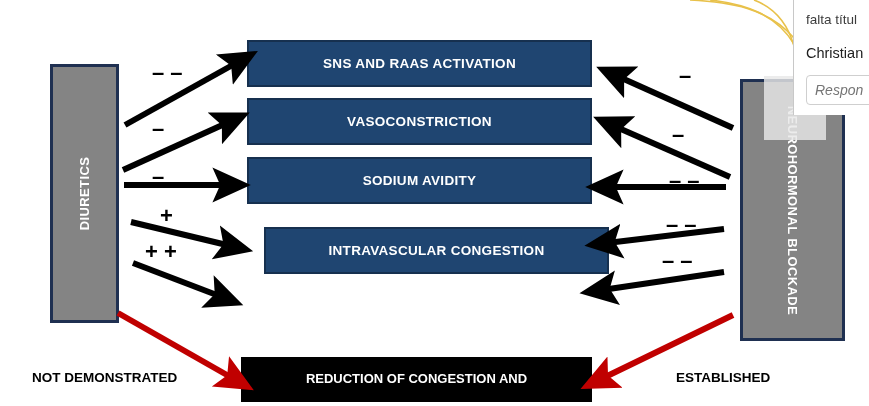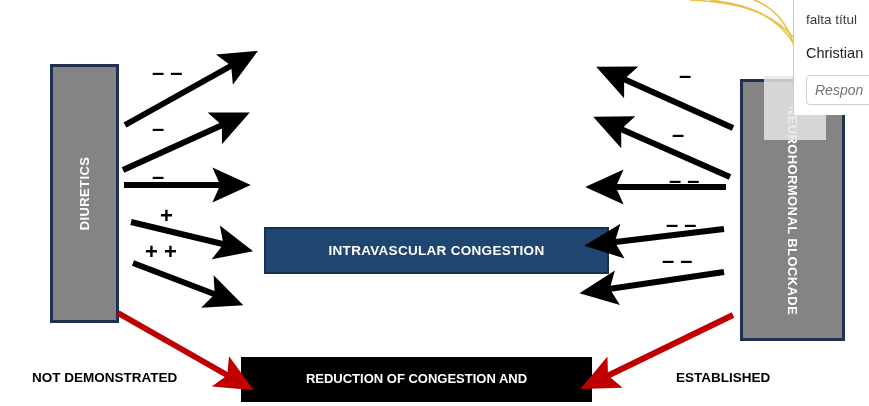--- a/index.html
+++ b/index.html
@@ -175,20 +175,23 @@
 <div id="stage">
 
   <div id="diuretics-box" class="gray-box">
     <span class="vlabel">DIURETICS</span>
   </div>
 
   <div id="neuro-box" class="gray-box">
     <span class="vlabel">NEUROHORMONAL BLOCKADE</span>
   </div>
 
+  <div class="blue-box" style="top:40px;">SNS AND RAAS ACTIVATION</div>
+  <div class="blue-box" style="top:98px;">VASOCONSTRICTION</div>
+  <div class="blue-box" style="top:157px;">SODIUM AVIDITY</div>
   <div class="blue-box" style="top:227px;margin-left:17px;">INTRAVASCULAR CONGESTION</div>
 
   <div id="outcome-box">
     <div>
       <div>REDUCTION OF CONGESTION AND</div>
     </div>
   </div>
 
   <svg id="arrow-layer" viewBox="0 0 869 406">
     <defs>

